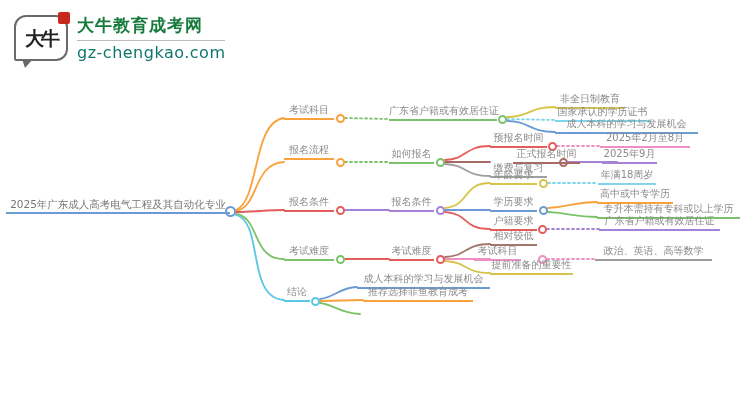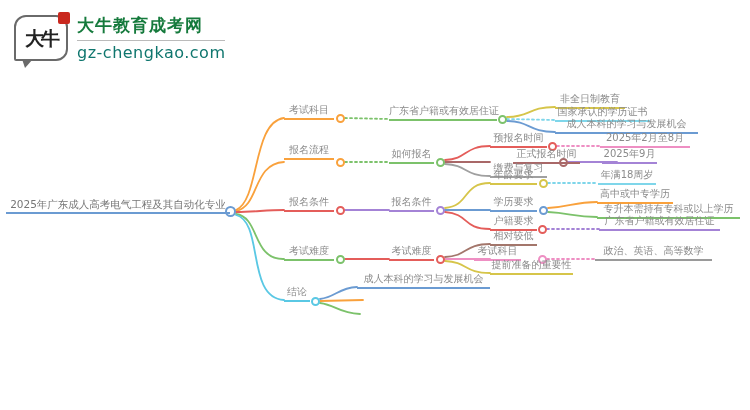--- a/index.html
+++ b/index.html
@@ -134,14 +134,15 @@
   <div class="node" style="left:490px;top:215px;width:47px;border-color:#e45d5a">户籍要求</div>
   <div class="node" style="left:599px;top:215px;width:121px;border-color:#a483d6">广东省户籍或有效居住证</div>
 
   <div class="node" style="left:389px;top:245px;width:45px;border-color:#e45d5a">考试难度</div>
   <div class="node" style="left:490px;top:230px;width:47px;border-color:#a3766b">相对较低</div>
   <div class="node" style="left:474px;top:245px;width:47px;border-color:#ee8fc3">考试科目</div>
   <div class="node" style="left:595px;top:245px;width:117px;border-color:#9a9a9a">政治、英语、高等数学</div>
   <div class="node" style="left:490px;top:259px;width:83px;border-color:#d6c54a">提前准备的重要性</div>
 
   <div class="node" style="left:357px;top:273px;width:133px;border-color:#6b9bd2">成人本科的学习与发展机会</div>
+  <div class="node" style="left:363px;top:286px;width:110px;border-color:#f9a13c">推荐选择菲鱼教育成考</div>
 
 </div>
 
 </body></html>

